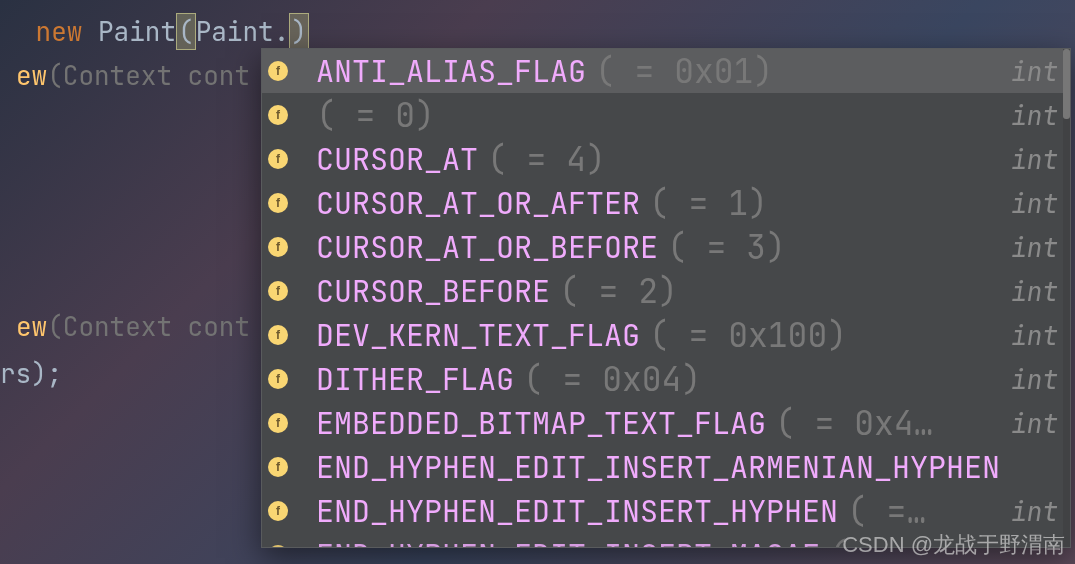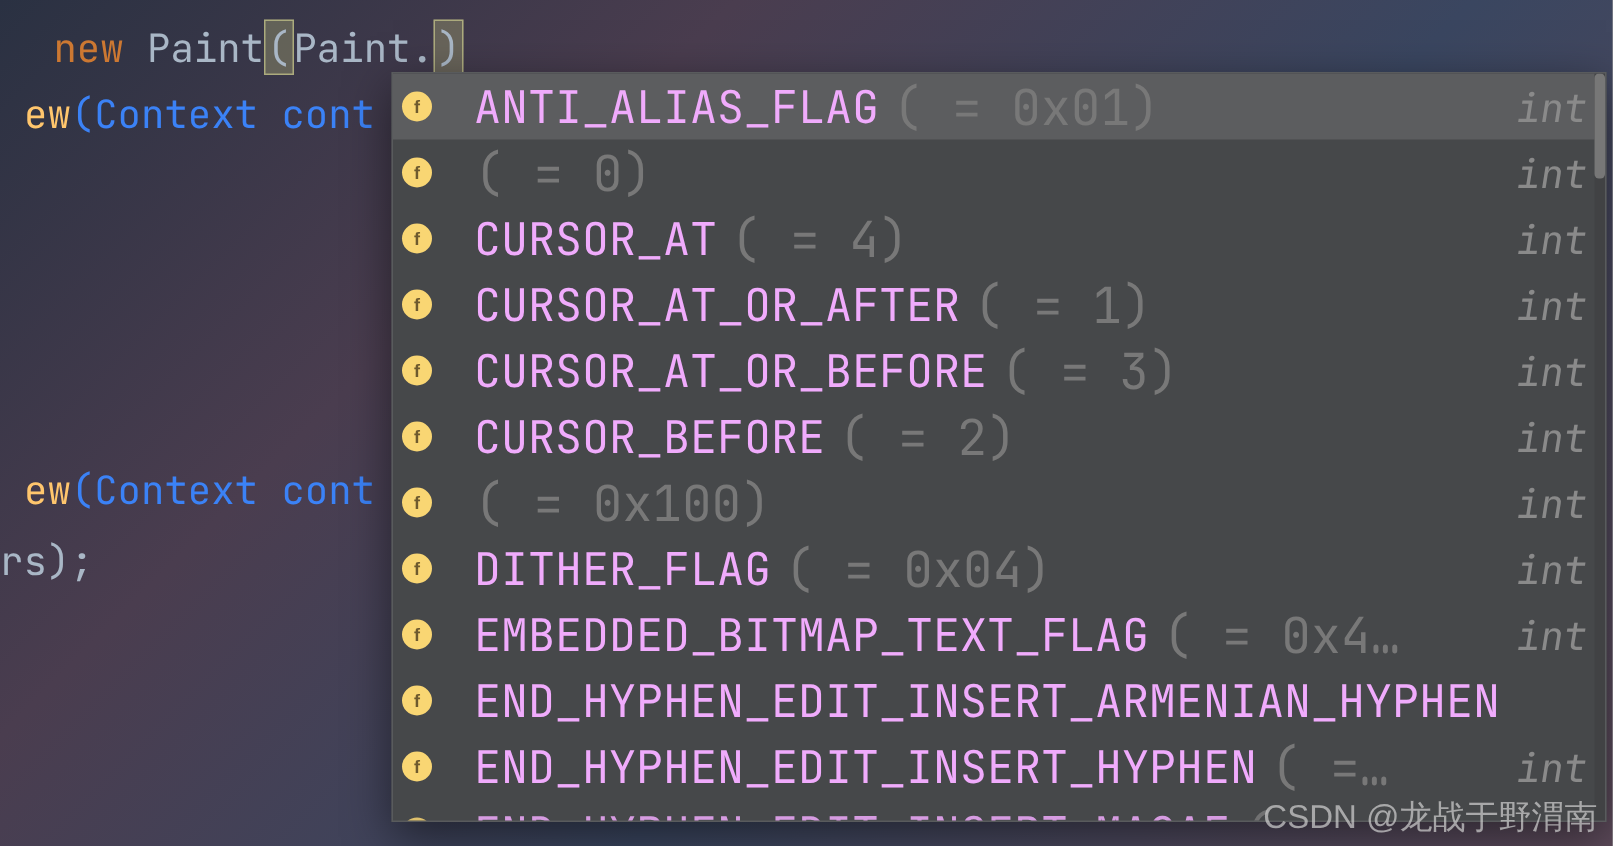--- a/index.html
+++ b/index.html
@@ -16,21 +16,21 @@
   padding: 10px 0 0 0;
   line-height: 44px;
   color: #a9b7c6;
   position: relative;
 }
 .code-line { white-space: pre; }
 .kw-new { color: #cc7832; }
 .class-name { color: #a9b7c6; }
 .paren { color: #a9b7c6; }
 .paren-match { background: rgba(180,180,120,0.35); border: 1px solid rgba(220,220,150,0.6); padding: 0 1px; }
-.method-ctx { color: #3b82f6; }
+.method-ctx { color: #737373; }
 .ew-yellow { color: #ffc66d; padding-left: 16px; }
 .code-l1 { padding-left: 20px; }
 .code-l2 { padding-left: 0; color: #a9b7c6; }
 .code-float { position: absolute; left: 0; }
 .popup {
   position: absolute;
   left: 261px;
   top: 48px;
   width: 810px;
   height: 500px;
@@ -168,20 +168,21 @@
       <div class="item">
         <span class="item-icon">f</span>
         <span class="item-lock"></span>
         <span class="item-name">CURSOR_BEFORE</span>
         <span class="item-hint"> ( = 2)</span>
         <span class="item-type">int</span>
       </div>
       <div class="item">
         <span class="item-icon">f</span>
         <span class="item-lock"></span>
+        <span class="item-name">DEV_KERN_TEXT_FLAG</span>
         <span class="item-hint"> ( = 0x100)</span>
         <span class="item-type">int</span>
       </div>
       <div class="item">
         <span class="item-icon">f</span>
         <span class="item-lock"></span>
         <span class="item-name">DITHER_FLAG</span>
         <span class="item-hint"> ( = 0x04)</span>
         <span class="item-type">int</span>
       </div>

